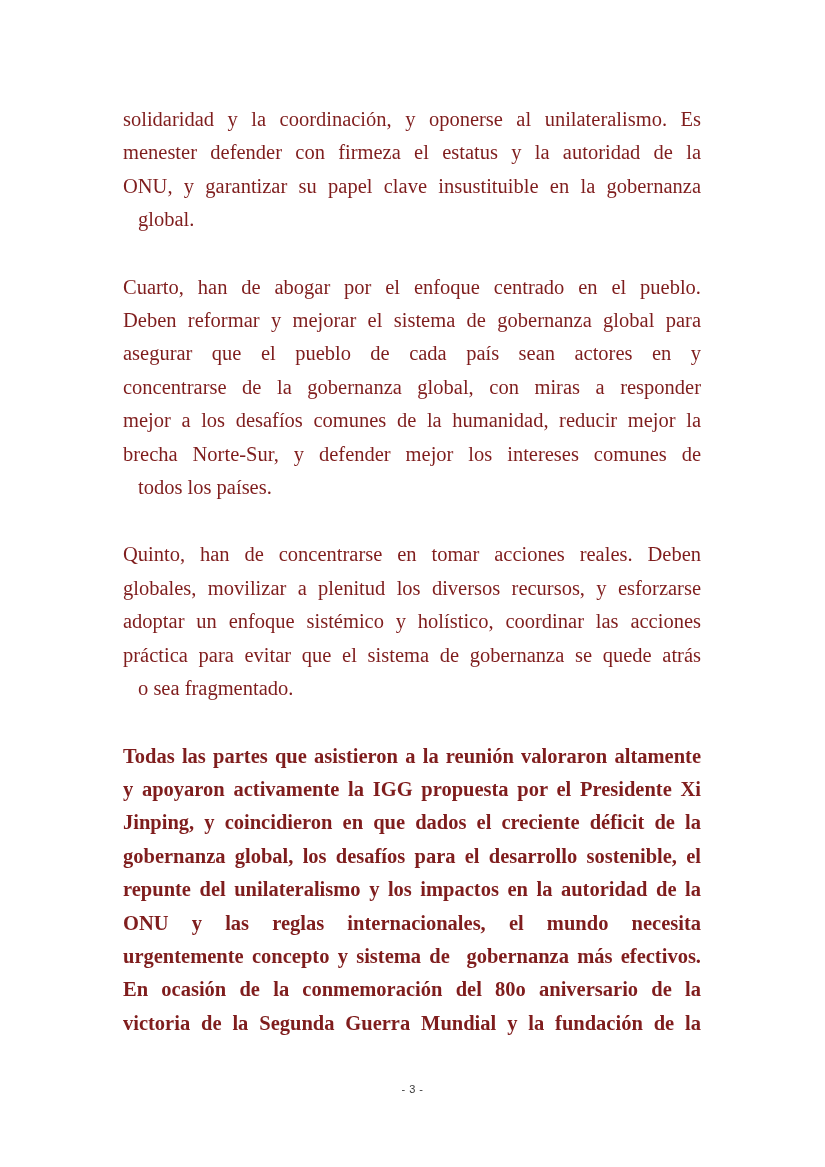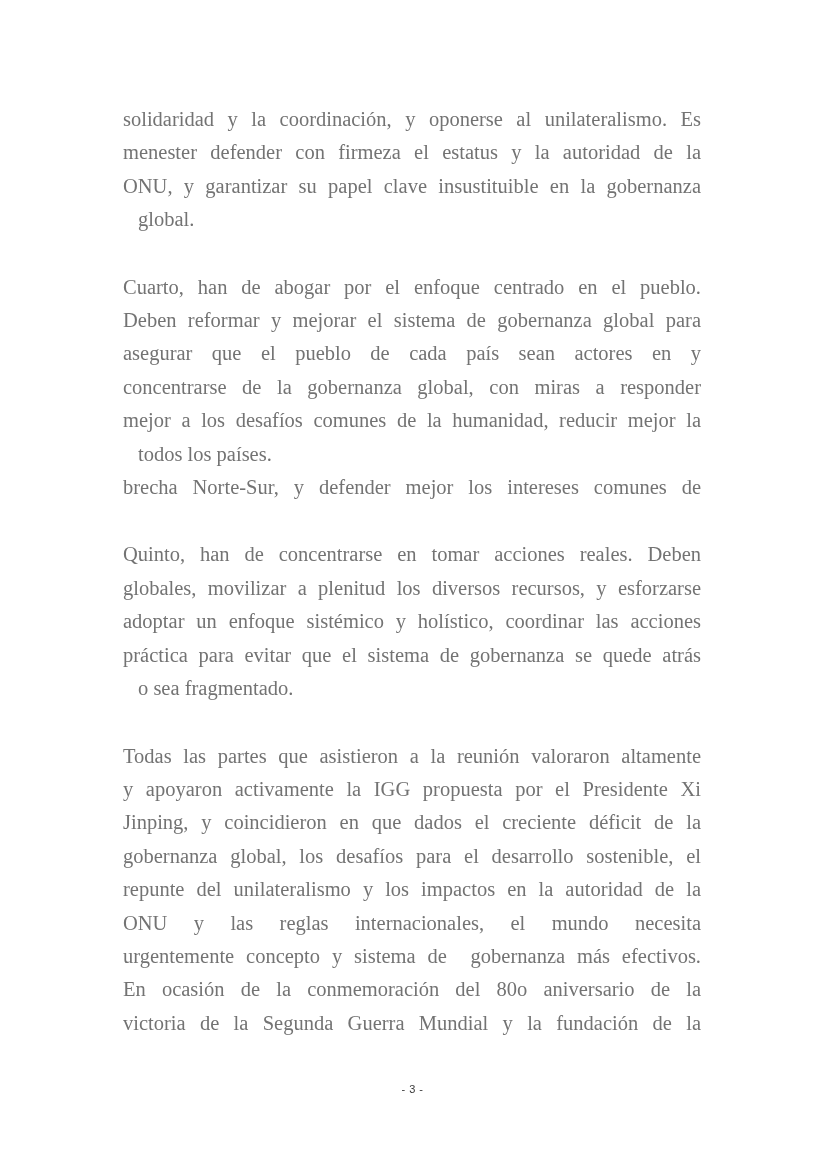--- a/index.html
+++ b/index.html
@@ -26,25 +26,26 @@
     position: absolute;
     left: 123px;
     top: 103px;
     width: 578px;
   }
 
   .paragraph {
     margin: 0 0 34px 0;
     font-size: 20.5px;
     line-height: 33.4px;
-    color: #737373;
+    color: #7f1d1d;
   }
 
   .paragraph:last-child {
     margin-bottom: 9px;
+    font-weight: bold;
   }
 
   
   .line {
     display: block;
     text-align: justify;
     text-align-last: justify;
     white-space: pre-wrap;
   }
 
@@ -85,22 +86,22 @@
       <span class="line">ONU, y garantizar su papel clave insustituible en la gobernanza</span>
       <span class="line last">global.</span>
     </p>
 
     <p class="paragraph">
       <span class="line"><span class="lead">Cuarto</span><span>, han de abogar por el enfoque centrado en el pueblo.</span></span>
       <span class="line">Deben reformar y mejorar el sistema de gobernanza global para</span>
       <span class="line">asegurar que el pueblo de cada país sean actores en y</span>
       <span class="line">concentrarse de la gobernanza global, con miras a responder</span>
       <span class="line">mejor a los desafíos comunes de la humanidad, reducir mejor la</span>
+      <span class="line">brecha Norte-Sur, y defender mejor los intereses comunes de</span>
       <span class="line last">todos los países.</span>
-      <span class="line">brecha Norte-Sur, y defender mejor los intereses comunes de</span>
     </p>
 
     <p class="paragraph">
       <span class="line"><span class="lead">Quinto</span><span>, han de concentrarse en tomar acciones reales. Deben</span></span>
       <span class="line">globales, movilizar a plenitud los diversos recursos, y esforzarse</span>
       <span class="line">adoptar un enfoque sistémico y holístico, coordinar las acciones</span>
       <span class="line">práctica para evitar que el sistema de gobernanza se quede atrás</span>
       <span class="line last">o sea fragmentado.</span>
     </p>
 

